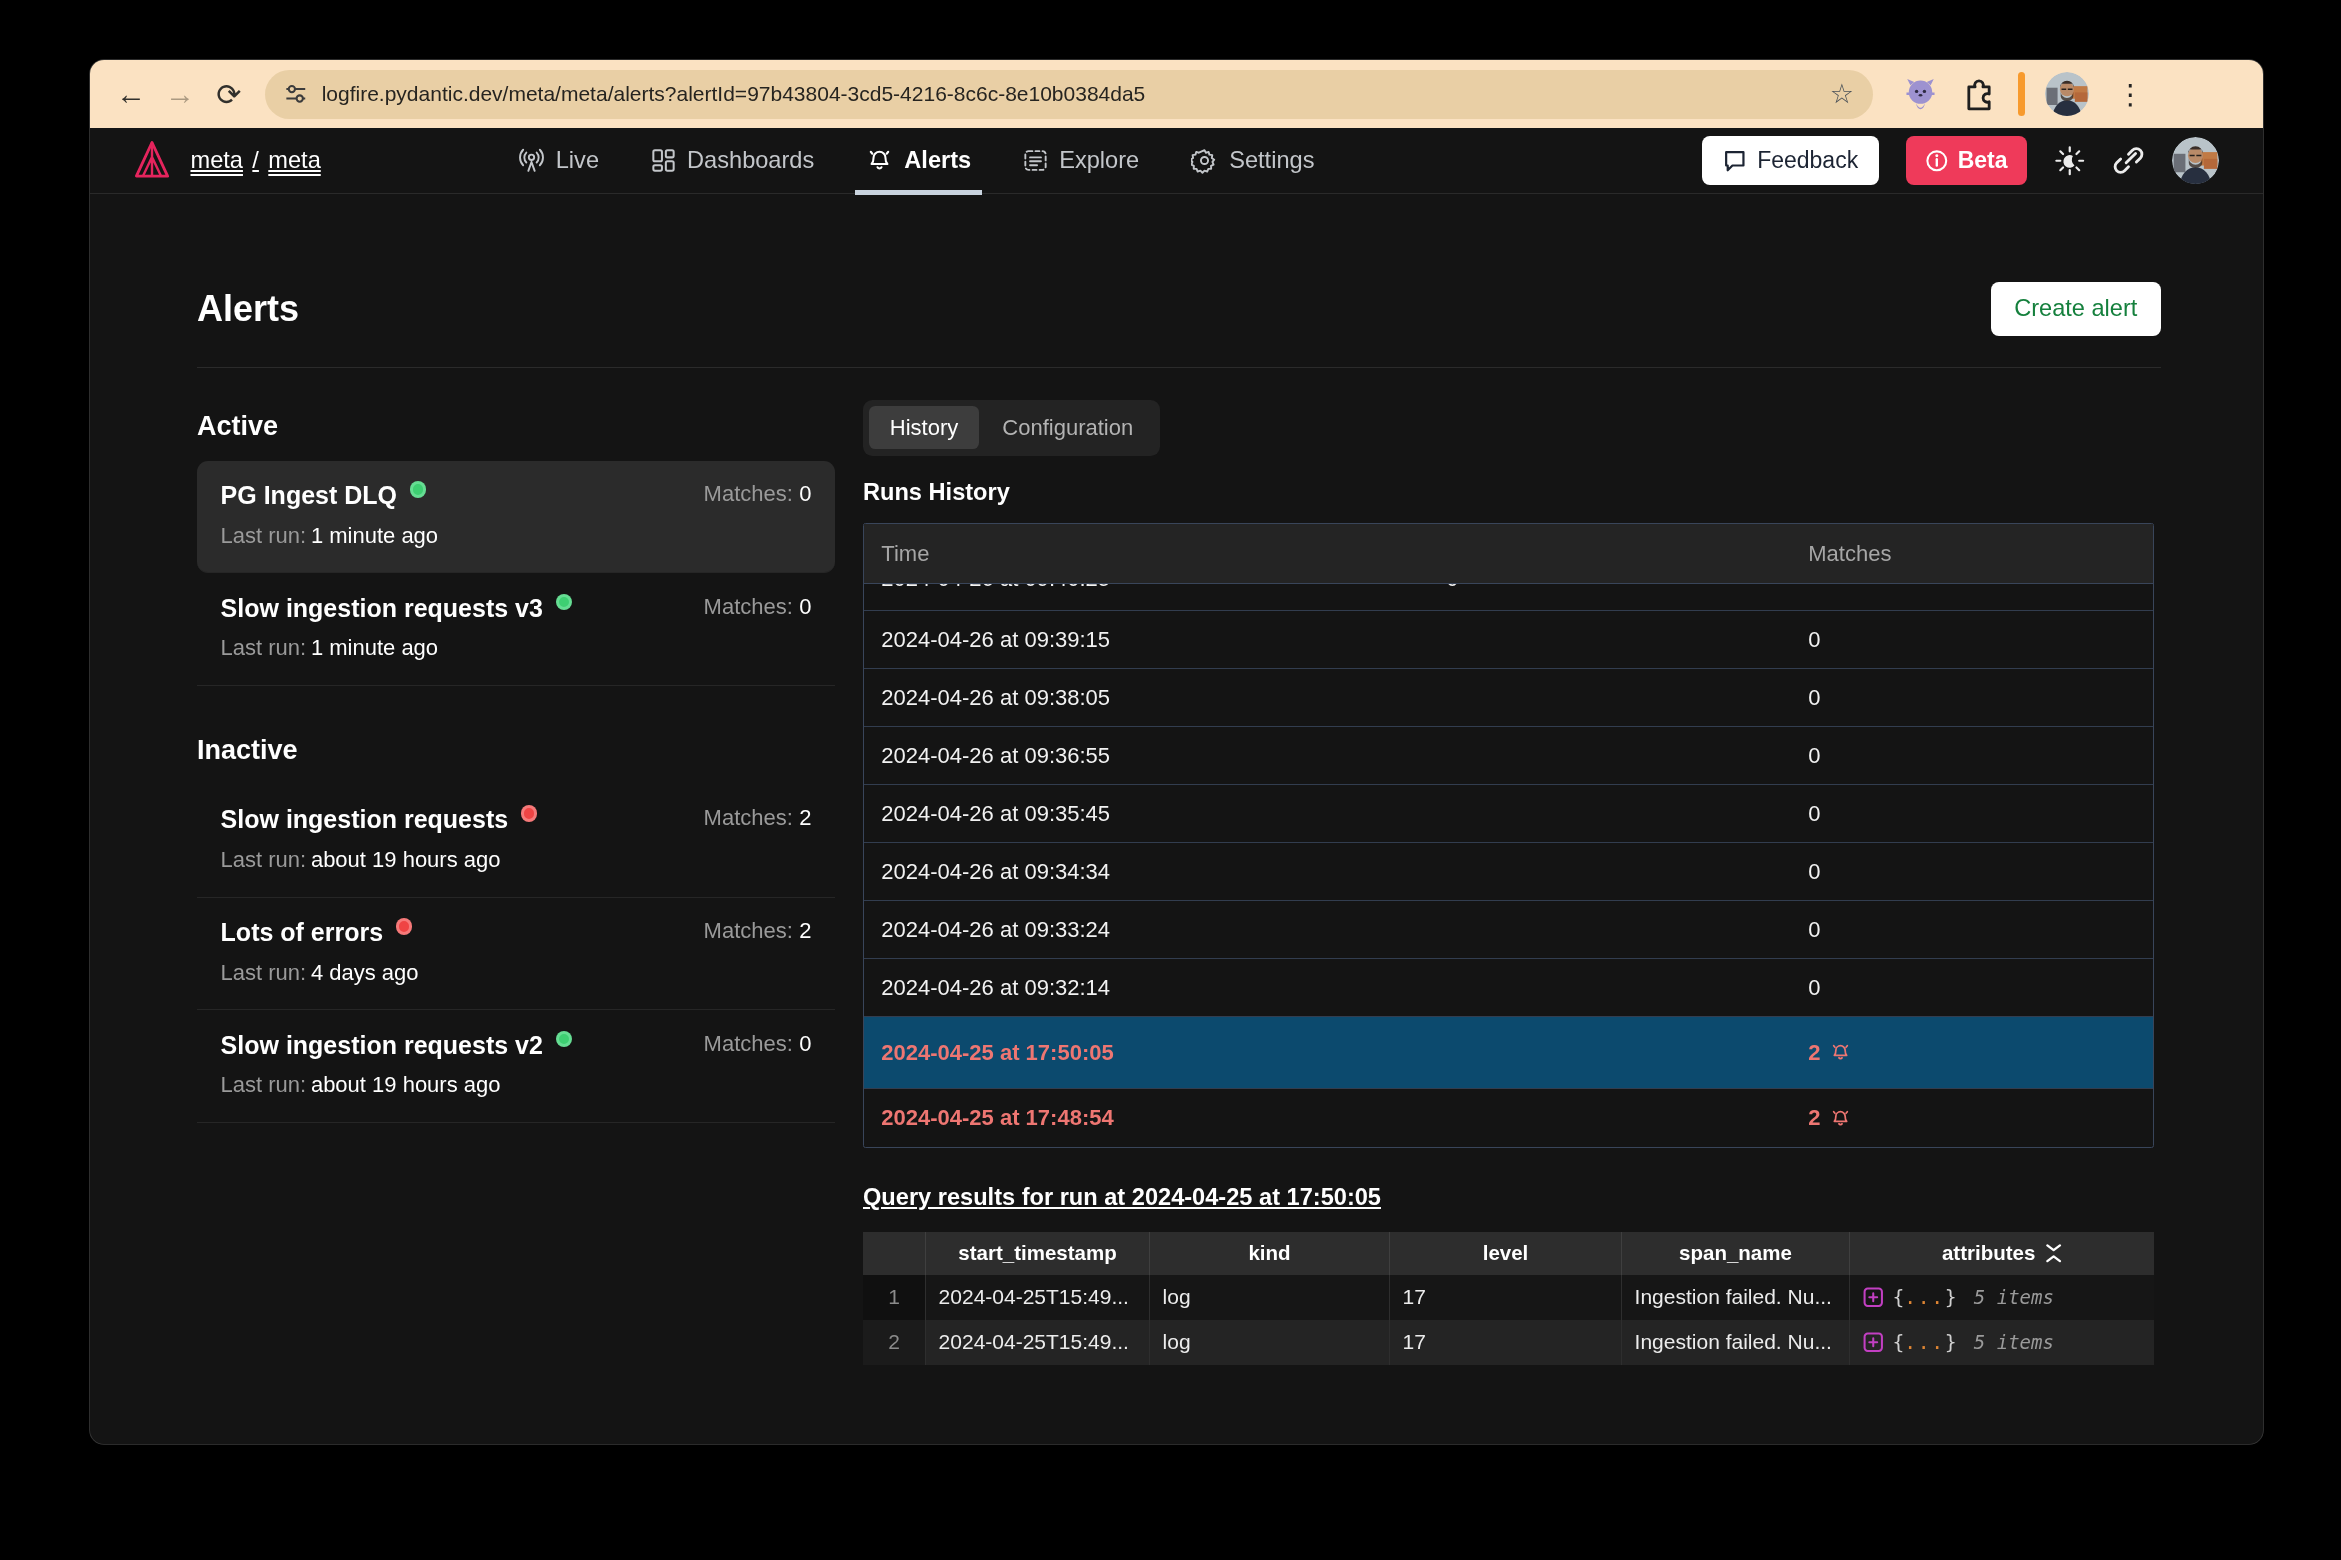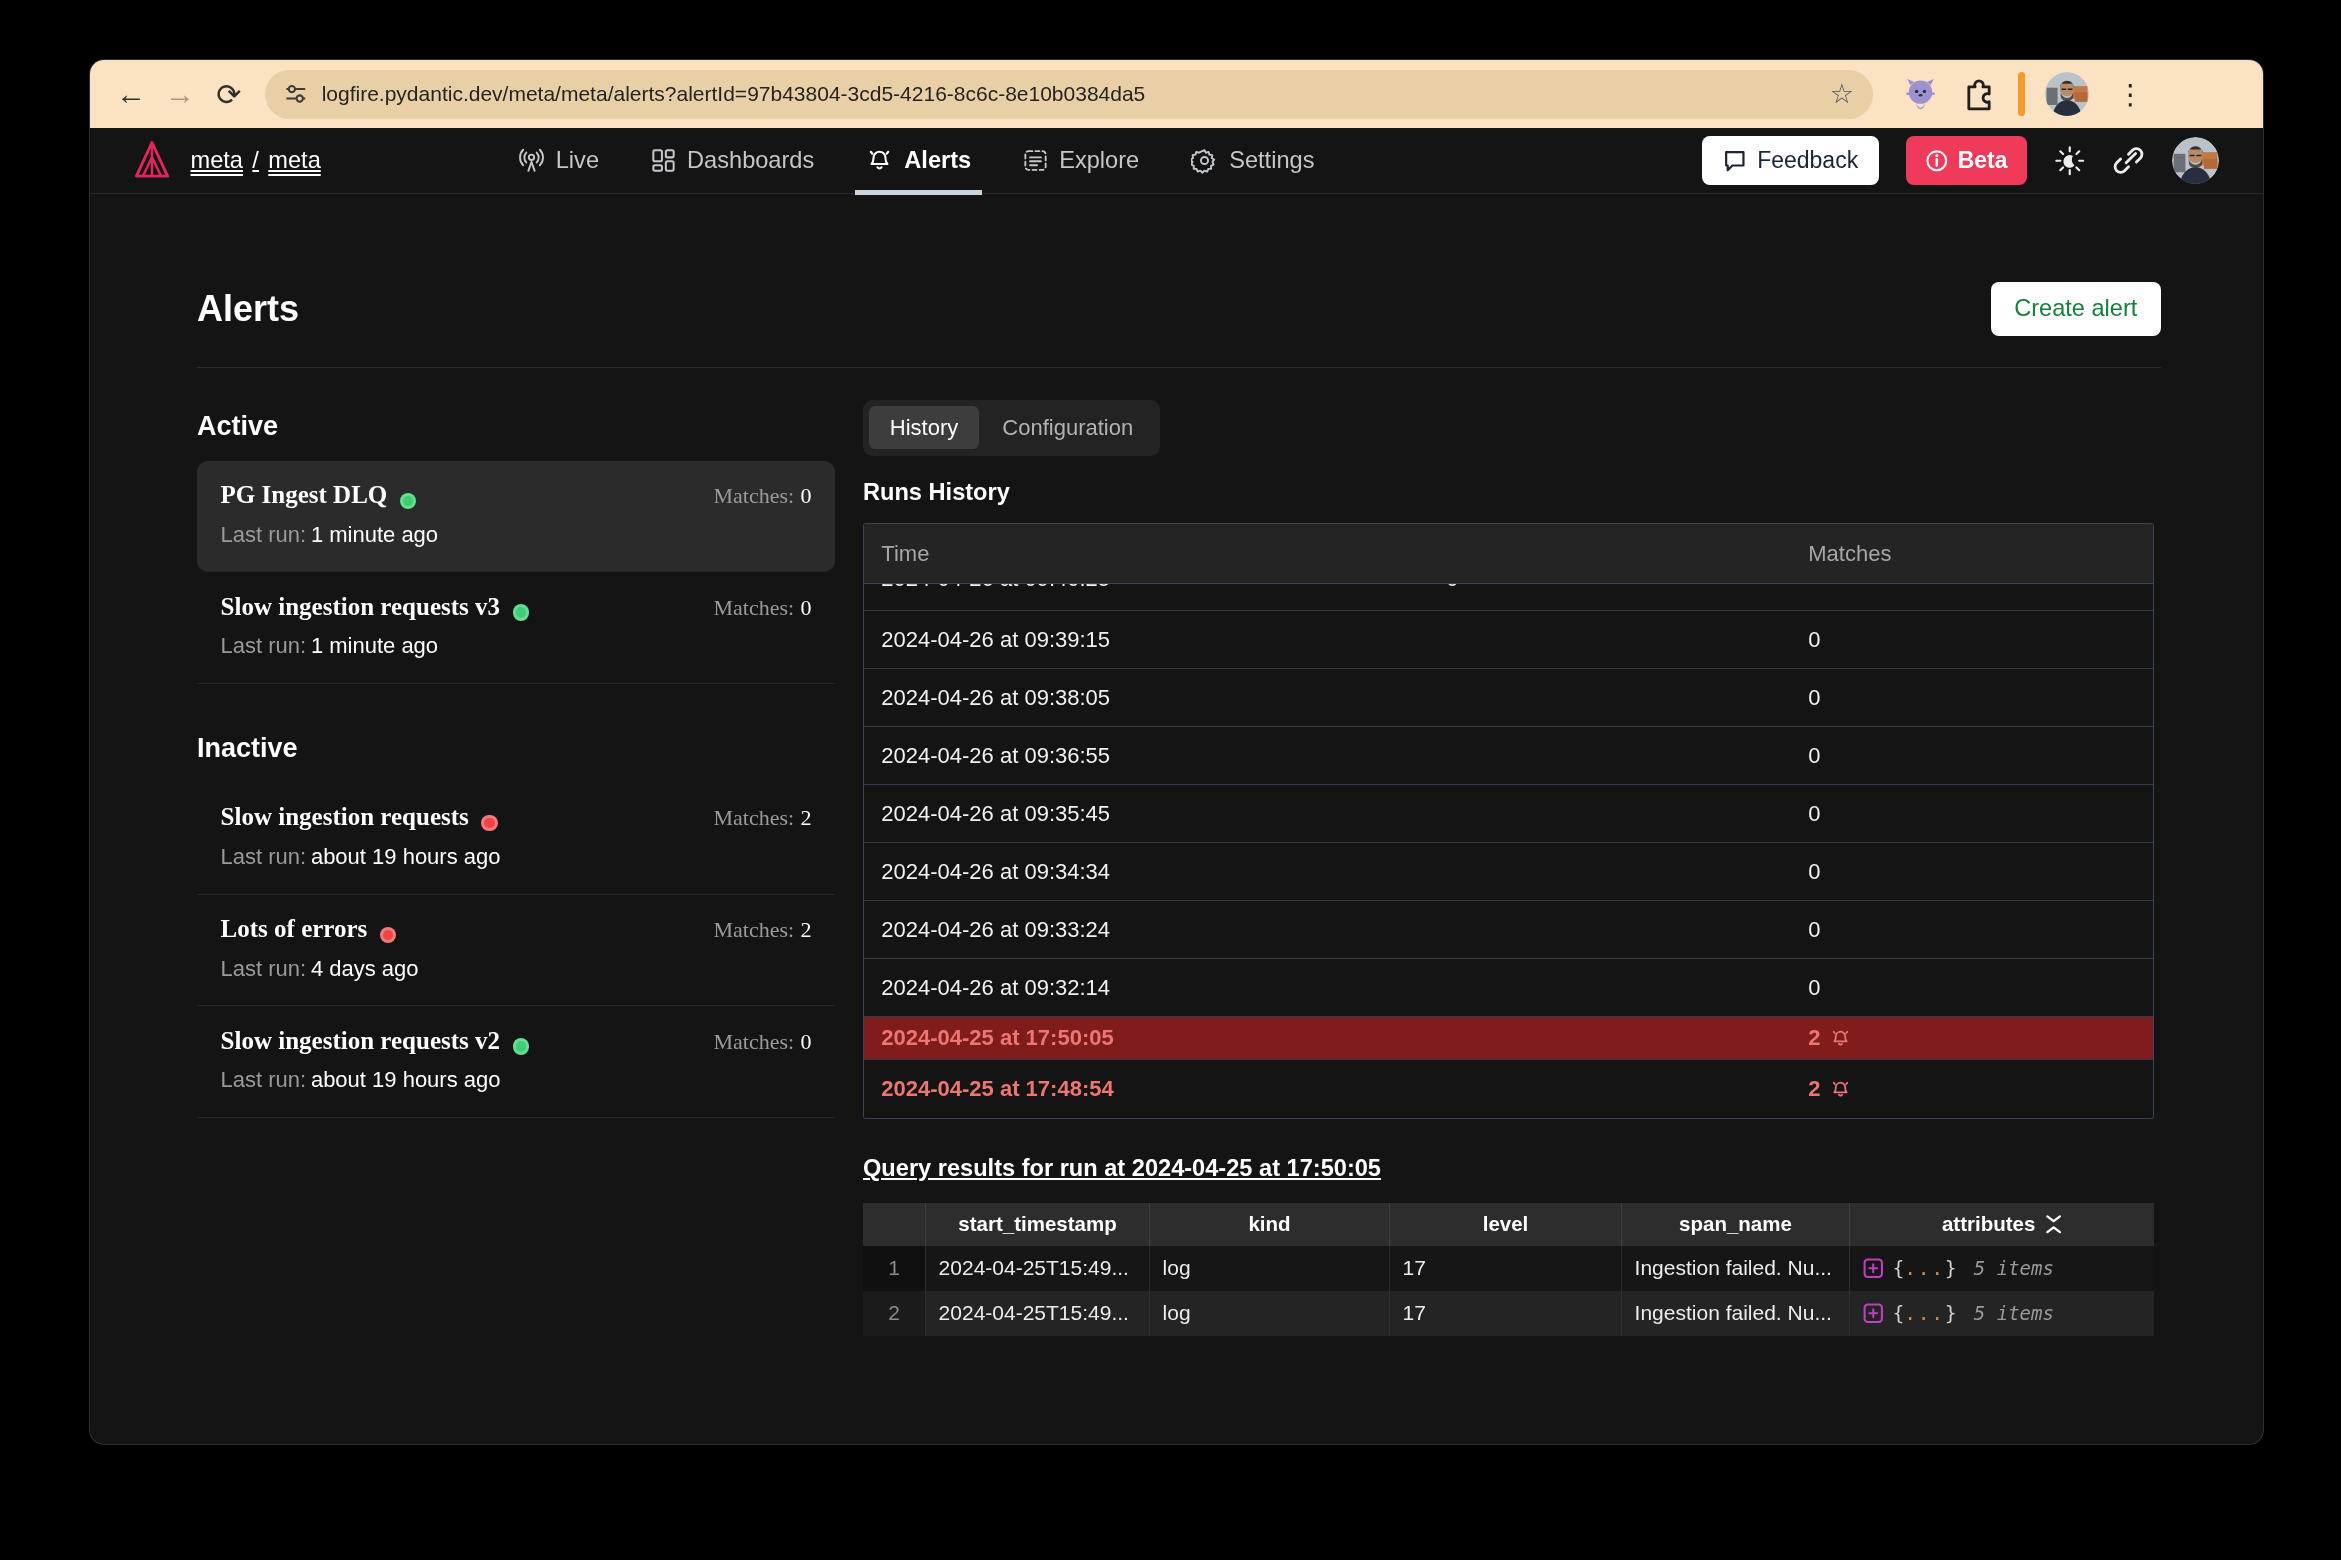--- a/index.html
+++ b/index.html
@@ -61,21 +61,21 @@
   .head-divider { height:0.8px; background:#2b2b2b; margin-top:31.5px; }
 
   .cols { display:flex; gap:28px; margin-top:31.5px; align-items:flex-start; }
   .left-col { width:638px; }
   .right-col { flex:1; }
 
   .section-h { font-size:27px; font-weight:600; color:#fff; margin:11px 0 19px; }
   .section-h.inactive-h { margin-top:49px; }
   .alert-item { padding:20.5px 23.6px 23.6px; border-bottom:0.8px solid #262626; cursor:pointer; }
   .alert-item.selected { background:#2b2b2b; border-radius:11px; }
-  .a-row1 { display:flex; align-items:flex-end;font-family:Liberation Serif, serif; }
+  .a-row1 { display:flex; align-items:flex-start; }
   .a-name { font-size:25px; font-weight:600; color:#fff; }
   .dot { width:16.5px; height:16.5px; border-radius:50%; margin-left:12.6px; flex:none; }
   .dot.green { background:#3ECF72; border:3.1px solid rgba(134,233,175,.55); }
   .dot.red { background:#EF4444; border:3.1px solid rgba(252,165,165,.55); }
   .a-matches { margin-left:auto; font-size:22px; color:#9a9a9a; }
   .a-matches b { color:#fff; font-weight:400; margin-left:6.3px; }
   .a-row2 { margin-top:12.6px; font-size:22px; color:#9a9a9a; }
   .a-row2 b { color:#fff; font-weight:400; margin-left:4.7px; }
 
   
@@ -90,21 +90,21 @@
     align-items:center; border-bottom:0.8px solid #39455A; }
   .r-head div { font-size:22px; color:#a6a6a6; padding-left:17.3px; }
   .run-row { display:grid; grid-template-columns:1fr 362px; height:58px; align-items:center;
     border-bottom:0.8px solid #323D4F; font-size:22px; color:#f2f2f2; }
   .run-row:last-child { border-bottom:none; }
   .run-row .t { padding-left:17.3px; }
   .run-row .m { padding-left:17.3px; display:flex; align-items:center; gap:9.4px; }
   .run-row.partial { height:27px; overflow:hidden; }
   .run-row.partial .inner { display:grid; grid-template-columns:1fr 362px; margin-top:-36px; }
   .run-row.alerted { color:#EE7672; font-weight:600; }
-  .run-row.sel { background:#7f1d1d; height:43px; }
+  .run-row.sel { background:#0c4a6e; height:72px; }
 
   .query-h { font-size:23.6px; font-weight:600; color:#fff; margin:36px 0 20.5px;text-decoration:underline; }
   .q-table { width:1291px; }
   .q-head { display:grid; grid-template-columns:63px 224px 240px 232px 228px 1fr; background:#2D2D2D; height:43px; }
   .q-head div { display:flex; align-items:center; justify-content:center; gap:9.4px;
     font-size:20.5px; font-weight:700; color:#fff; border-right:0.8px solid #3f3f3f; }
   .q-head div:last-child { border-right:none; }
   .q-row { display:grid; grid-template-columns:63px 224px 240px 232px 228px 1fr; height:45px; }
   .q-row.odd { background:#161616; } .q-row.even { background:#242424; }
   .q-row div { display:flex; align-items:center; font-size:21px; color:#ececec;

